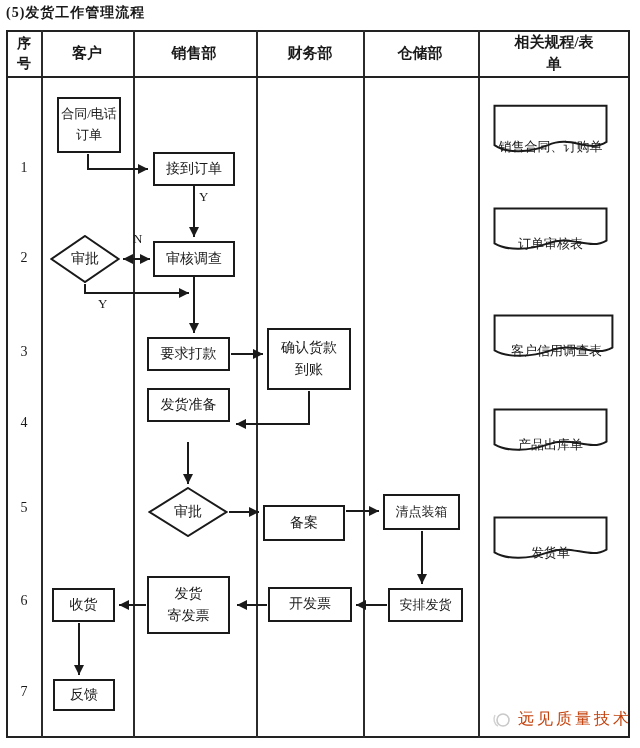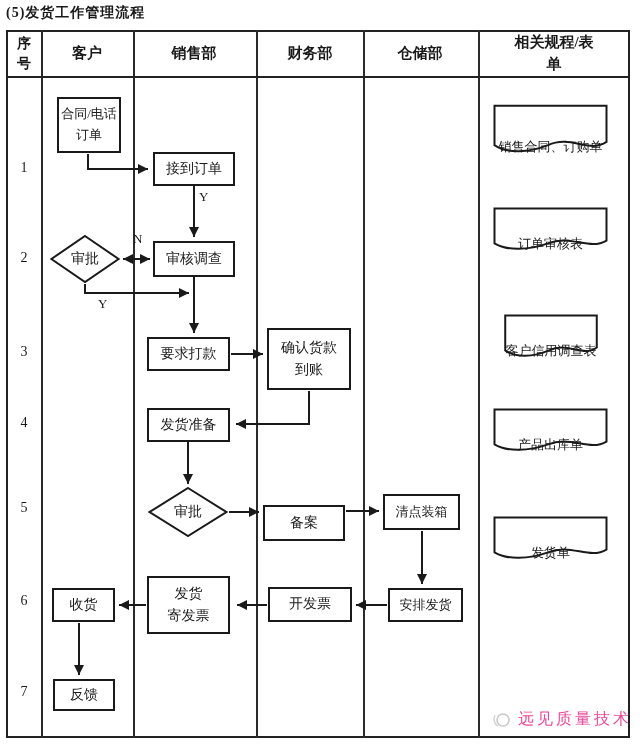--- a/index.html
+++ b/index.html
@@ -21,21 +21,21 @@
   }
   .dnode{position:absolute;display:flex;align-items:center;justify-content:center;font-size:14px;z-index:3;}
   .dnode svg{position:absolute;left:0;top:0;width:100%;height:100%;}
   .dnode span{position:relative;z-index:1;}
   .dpoly{fill:#ffffff;stroke:#1a1a1a;stroke-width:2;vector-effect:non-scaling-stroke;}
   .docnode{position:absolute;display:flex;align-items:flex-end;justify-content:center;font-size:13px;z-index:3;}
   .docnode svg{position:absolute;left:0;top:0;width:100%;height:100%;}
   .docnode span{position:relative;z-index:1;margin-top:9px;white-space:nowrap;}
   .docpath{fill:#ffffff;stroke:#1a1a1a;stroke-width:2;vector-effect:non-scaling-stroke;}
   .branch{position:absolute;font-size:13px;z-index:4;}
-  .watermark{position:absolute;left:492px;top:709px;display:flex;align-items:center;gap:6px;z-index:4;color:#ec4899;}
+  .watermark{position:absolute;left:492px;top:709px;display:flex;align-items:center;gap:6px;z-index:4;color:#c2410c;}
   .watermark .wm-text{font-size:16px;letter-spacing:3px;}
 </style>
 </head>
 <body>
 
 <div class="canvas">
 
   <div class="title">(5)发货工作管理流程</div>
 
   <div class="table-frame"></div>
@@ -108,21 +108,21 @@
   <div class="node" style="left:153px;top:241px;width:82px;height:36px;">
     <span>审核调查</span>
   </div>
   <div class="node" style="left:147px;top:337px;width:83px;height:34px;align-items:center;">
     <span>要求打款</span>
   </div>
   <div class="node" style="left:267px;top:328px;width:84px;height:62px;">
     <span>确认货款
 到账</span>
   </div>
-  <div class="node" style="left:147px;top:408px;width:83px;height:34px;align-items:center;">
+  <div class="node" style="left:147px;top:388px;width:83px;height:34px;align-items:center;">
     <span>发货准备</span>
   </div>
   <div class="dnode" style="left:148px;top:487px;width:80px;height:50px;">
     <svg viewBox="0 0 100 100" preserveAspectRatio="none">
       <polygon class="dpoly" points="50,2 98,50 50,98 2,50"></polygon>
     </svg>
     <span>审批</span>
   </div>
   <div class="node" style="left:263px;top:493px;width:82px;height:36px;margin-top:12px;">
     <span>备案</span>
@@ -152,21 +152,21 @@
       <path class="docpath" d="M1.5,1.5 H113.5 V35 C96,46 78,28 55,38 C36,45 14,46 1.5,38 Z"></path>
     </svg>
     <span>销售合同、订购单</span>
   </div>
   <div class="docnode" style="left:493px;top:207px;width:115px;height:46px;">
     <svg viewBox="0 0 115 48" preserveAspectRatio="none">
       <path class="docpath" d="M1.5,1.5 H113.5 V35 C96,46 78,28 55,38 C36,45 14,46 1.5,38 Z"></path>
     </svg>
     <span>订单审核表</span>
   </div>
-  <div class="docnode" style="left:504px;top:314px;width:94px;height:46px;">
+  <div class="docnode" style="left:493px;top:314px;width:115px;height:46px;padding-left:6px;">
     <svg viewBox="0 0 115 48" preserveAspectRatio="none">
       <path class="docpath" d="M1.5,1.5 H113.5 V35 C96,46 78,28 55,38 C36,45 14,46 1.5,38 Z"></path>
     </svg>
     <span>客户信用调查表</span>
   </div>
   <div class="docnode" style="left:493px;top:408px;width:115px;height:46px;">
     <svg viewBox="0 0 115 48" preserveAspectRatio="none">
       <path class="docpath" d="M1.5,1.5 H113.5 V35 C96,46 78,28 55,38 C36,45 14,46 1.5,38 Z"></path>
     </svg>
     <span>产品出库单</span>

